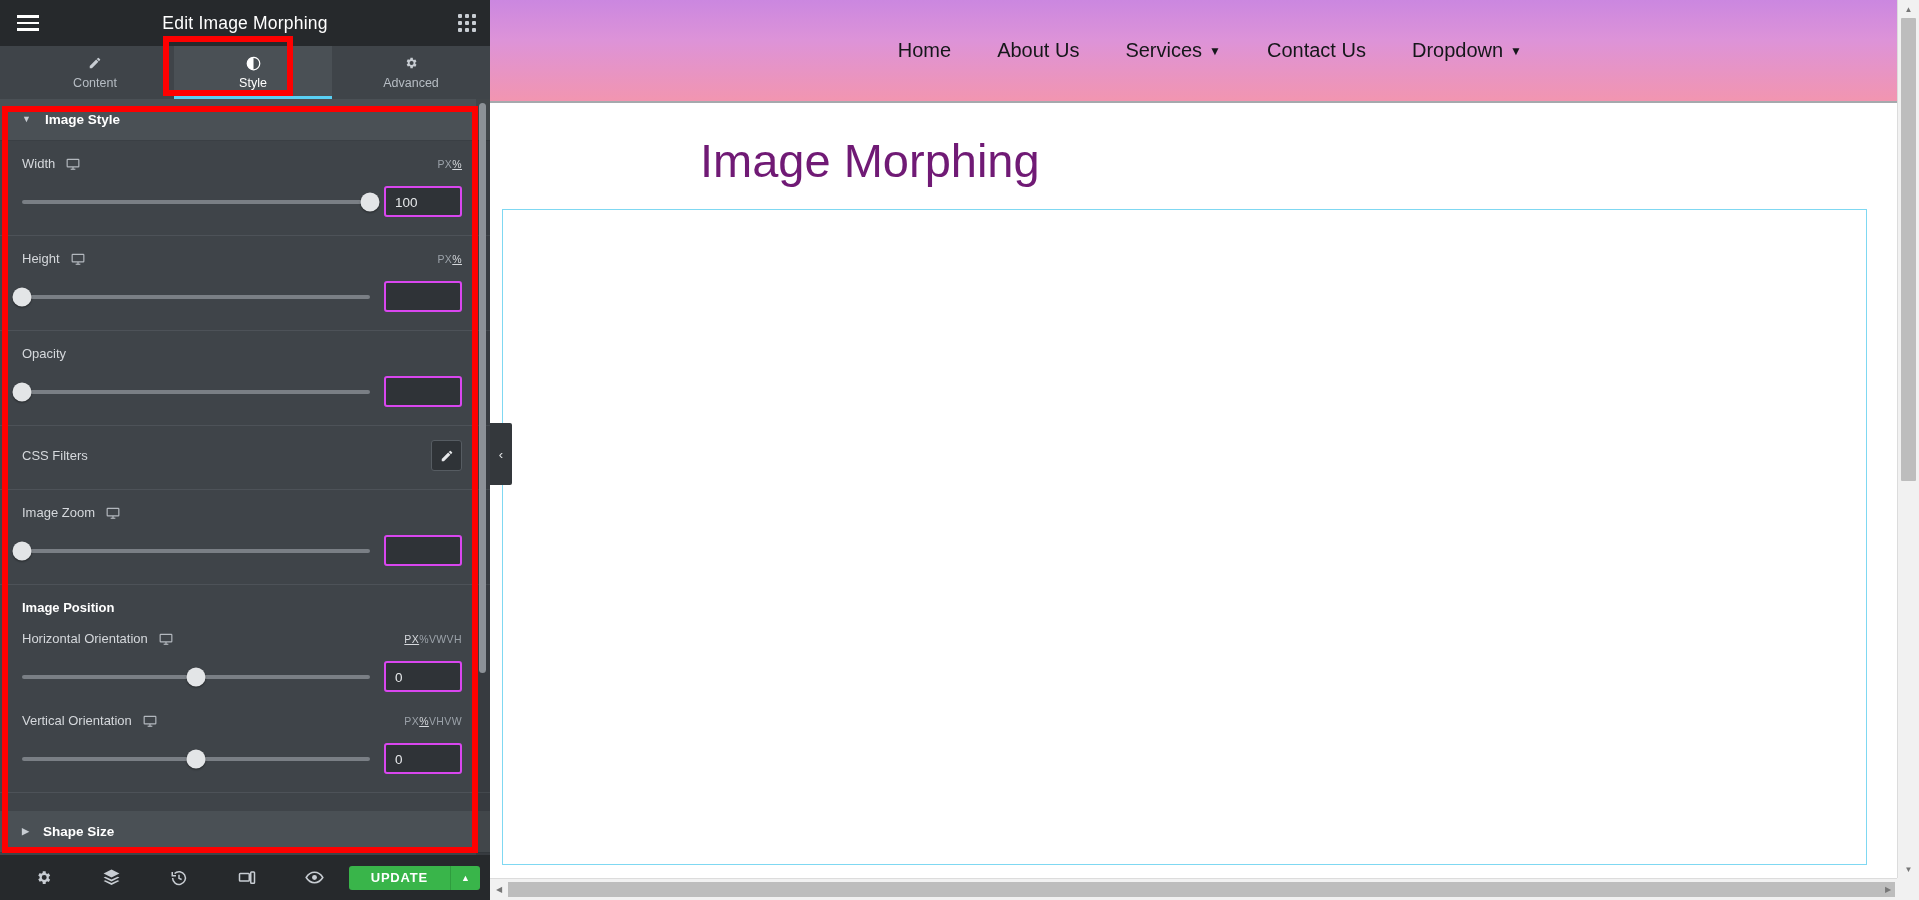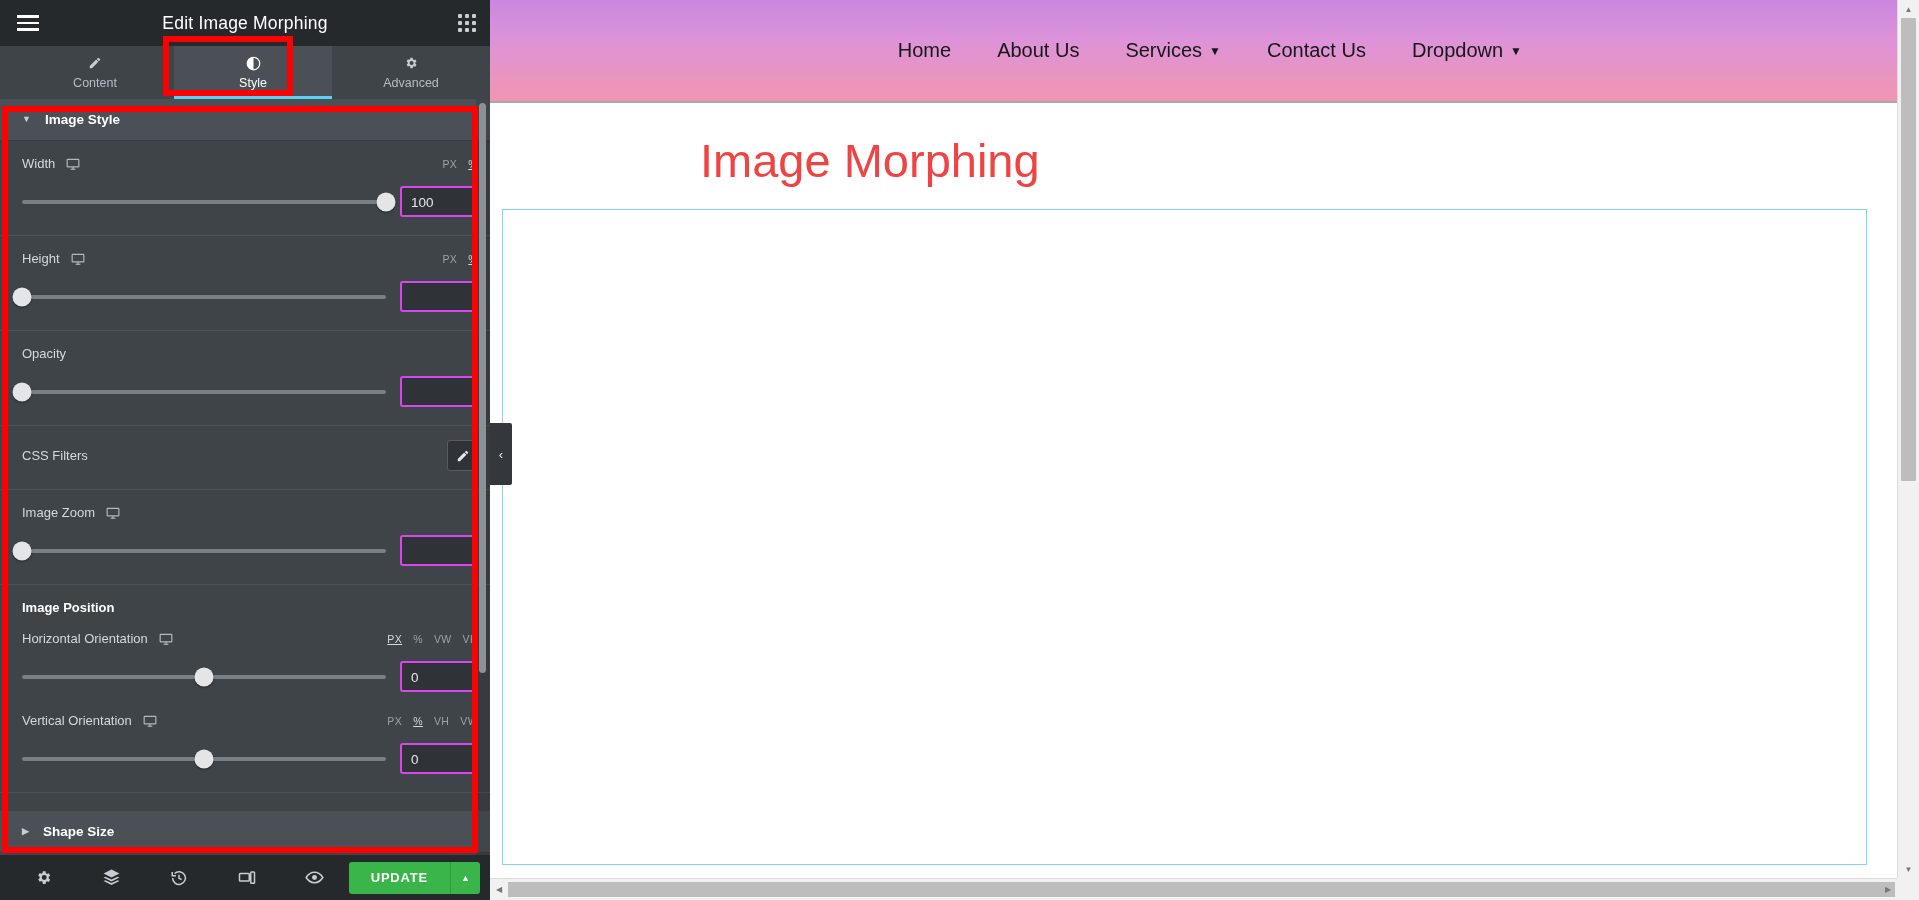--- a/index.html
+++ b/index.html
@@ -72,32 +72,32 @@
     height: 42px; display: flex; align-items: center;
     padding: 0 22px; gap: 14px;
     color: #fff; font-size: 13.5px; font-weight: bold;
     background: #4a5055; cursor: pointer;
     border-bottom: 1px solid #3a3f44;
   }
   .section-head.collapsed { background: #4a5055; }
   .caret { font-size: 9px; color: #c8cdd3; line-height: 1; }
 
   .ctrl {
-    padding: 14px 12px 18px 22px;
+    padding: 14px 28px 18px 22px;
     border-bottom: 1px solid #4d5258;
   }
   .ctrl.noborder { border-bottom: none; }
   .ctrl-label-row {
     display: flex; align-items: center;
     margin-bottom: 14px; min-height: 17px;
   }
   .ctrl-label { color: #d5d8dc; font-size: 13px; }
   .ctrl-label.bold { font-weight: bold; color: #fff; }
   .device-ico { margin-left: 11px; opacity: .85; cursor: pointer; display: inline-flex; }
-  .units { margin-left: auto; display: flex; gap: 11px; align-items: center; }
+  .units { margin-left: auto; display: flex; align-items: center; }
   .unit {
     color: #9ba2a9; font-size: 10.5px; letter-spacing: .4px; cursor: pointer;
   }
   .unit.active { color: #d5d8dc; text-decoration: underline; }
 
   .slider-row { display: flex; align-items: center; gap: 14px; }
   .track {
     position: relative; flex: 1 1 auto; height: 4px;
     background: #7a7f85; border-radius: 2px;
   }
@@ -136,21 +136,21 @@
   .panel-footer {
     height: 45px; flex: 0 0 45px; background: #26292c;
     display: flex; align-items: center; padding: 0 10px; gap: 0;
   }
   .foot-ico {
     width: 68px; height: 45px; display: flex;
     align-items: center; justify-content: center;
     cursor: pointer; color: #c8cdd3;
   }
   .update-btn {
-    margin-left: auto; display: flex; height: 32px;
+    margin-left: auto; display: flex; height: 24px;
   }
   .update-main {
     background: #39b54a; color: #fff; font-size: 13px; font-weight: bold;
     letter-spacing: .8px; padding: 0 22px;
     display: flex; align-items: center; cursor: pointer;
     border-radius: 3px 0 0 3px;
   }
   .update-arrow {
     background: #39b54a; color: #fff; width: 30px;
     display: flex; align-items: center; justify-content: center;
@@ -179,21 +179,21 @@
     border-bottom: 2px solid #a5a9ad;
   }
   .nav { display: flex; align-items: center; gap: 46px; }
   .nav-item {
     color: #15171a; font-size: 20px; cursor: pointer;
     display: flex; align-items: center; gap: 7px; white-space: nowrap;
   }
   .chev { font-size: 12px; line-height: 1; display: inline-block; }
 
   .page-title {
-    font-size: 47px; color: #ef4444; font-weight: normal;
+    font-size: 47px; color: #701a75; font-weight: normal;
     padding: 30px 0 18px 210px;
   }
   .canvas-box {
     position: absolute; left: 12px; right: 52px; top: 209px; bottom: 35px;
     border: 1px solid #7fd8f2; background: #fff;
   }
 
   
   .v-sb {
     position: absolute; right: 0; top: 0; bottom: 22px; width: 22px;

